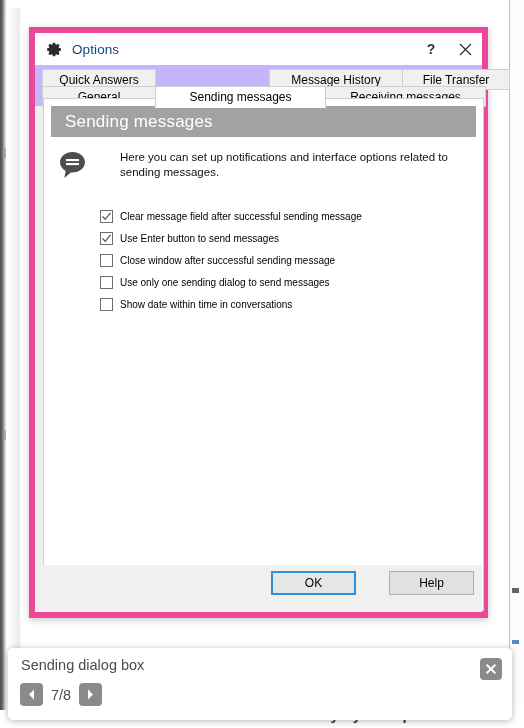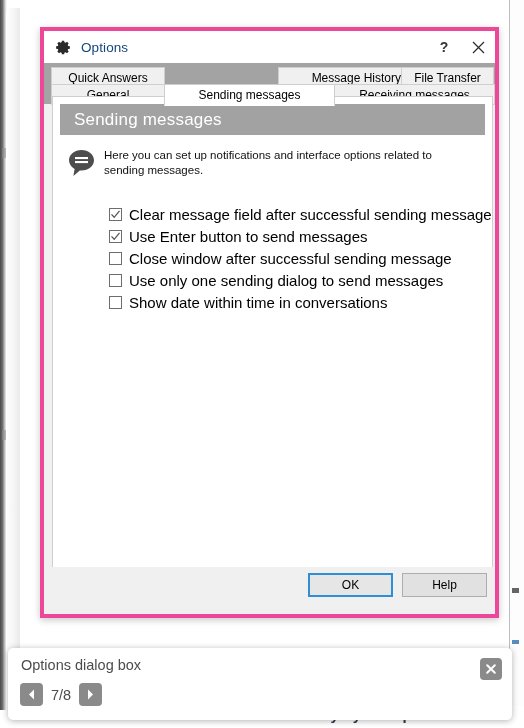--- a/index.html
+++ b/index.html
@@ -55,24 +55,24 @@
     font-weight: bold;
     color: #2f3d4c;
     white-space: nowrap;
     overflow: hidden;
     letter-spacing: .2px;
   }
 
   
   .dialog {
     position: absolute;
-    left: 40px; top: 27px;
+    left: 29px; top: 27px;
     width: 459px; height: 591px;
     background: #f0f0f0;
-    border: 4px solid #ec4899;
+    border: 6px solid #ec4899;
     box-sizing: border-box;
     box-shadow: 0 2px 7px rgba(0,0,0,.22);
   }
   .titlebar {
     position: relative;
     height: 32px;
     background: #ffffff;
     display: flex;
     align-items: center;
   }
@@ -103,21 +103,21 @@
   .titlebar-underline {
     position: absolute;
     left: 0; right: 0; bottom: 0;
     height: 1px; background: #ffffff;
   }
 
   
   .tabstrip {
     position: relative;
     height: 41px;
-    background: #a3a3a3;
+    background: #c4b5fd;
     padding: 0 7px;
     box-sizing: border-box;
   }
   .tabrow {
     position: absolute;
     display: flex;
     left: 7px;
   }
   .tabrow.row1 { top: 4px; }
   .tabrow.row2 { top: 21px; }
@@ -161,20 +161,21 @@
     box-sizing: border-box;
   }
   .section-banner-text {
     color: #ffffff;
     font-size: 17px;
     letter-spacing: .2px;
   }
   .intro {
     display: flex;
     margin: 11px 18px 18px 13px;
+    gap: 25px;
   }
   .intro-icon { flex: 0 0 auto; width: 38px; padding-top: 2px; }
   .intro-text {
     font-size: 11.5px;
     line-height: 1.33;
     color: #101010;
     padding-top: 2px;
   }
 
   .checklist {
@@ -189,21 +190,21 @@
     flex: 0 0 auto;
     width: 13px; height: 13px;
     border: 1px solid #6d6d6d;
     background: #ffffff;
     box-sizing: border-box;
     position: relative;
     margin-right: 7px;
   }
   .checkbox svg { position: absolute; left: 0; top: 0; display: block; }
   .check-label {
-    font-size: 15px;
+    font-size: 10px;
     color: #000000;
     white-space: nowrap;
   }
 
   
   .footer {
     position: absolute;
     left: 0; right: 0; bottom: 0;
     height: 47px;
     background: #f0f0f0;
@@ -217,20 +218,21 @@
   .btn {
     width: 85px; height: 24px;
     background: #e1e1e1;
     border: 1px solid #adadad;
     box-sizing: border-box;
     font-size: 12px;
     color: #000000;
     font-family: "Liberation Sans", sans-serif;
     display: flex; align-items: center; justify-content: center;
     padding: 0;
+    margin-left: 24px;
   }
   .btn.default {
     border: 2px solid #2f8ed6;
     background: #e6e6e6;
   }
 
   
   .caption {
     position: absolute;
     left: 8px; top: 648px;
@@ -311,24 +313,24 @@
     </div>
 
     <div class="tabstrip">
       <div class="tabrow row1">
         <div class="tab" style="width:114px;">
           <span>Quick Answers</span>
         </div>
         <div class="tab" style="width:115px;margin-top:19px;">
           <span>Away messages</span>
         </div>
-        <div class="tab" style="width:124px;justify-content:flex-end;">
+        <div class="tab" style="width:134px;">
           <span>Message History</span>
         </div>
-        <div class="tab" style="width:93px;">
+        <div class="tab" style="width:108px;">
           <span>File Transfer</span>
         </div>
       </div>
       <div class="tabrow row2">
         <div class="tab" style="width:114px;">
           <span>General</span>
         </div>
         <div class="tab selected" style="width:171px;">
           <span>Sending messages</span>
         </div>
@@ -398,21 +400,21 @@
     <div class="footer">
       <div class="btnrow">
         <button class="btn default">OK</button>
         <button class="btn">Help</button>
       </div>
     </div>
 
   </div>
 
   <div class="caption">
-    <span class="caption-text">Options dialog box</span>
+    <span class="caption-text">Sending dialog box</span>
     <div class="pager">
       <button class="pager-btn">
         <svg width="9" height="11" viewBox="0 0 9 11">
           <path d="M7 0.5 L2 5.5 L7 10.5 Z" fill="#ffffff"></path>
         </svg>
       </button>
       <span class="pager-count">7/8</span>
       <button class="pager-btn">
         <svg width="9" height="11" viewBox="0 0 9 11">
           <path d="M2 0.5 L7 5.5 L2 10.5 Z" fill="#ffffff"></path>

